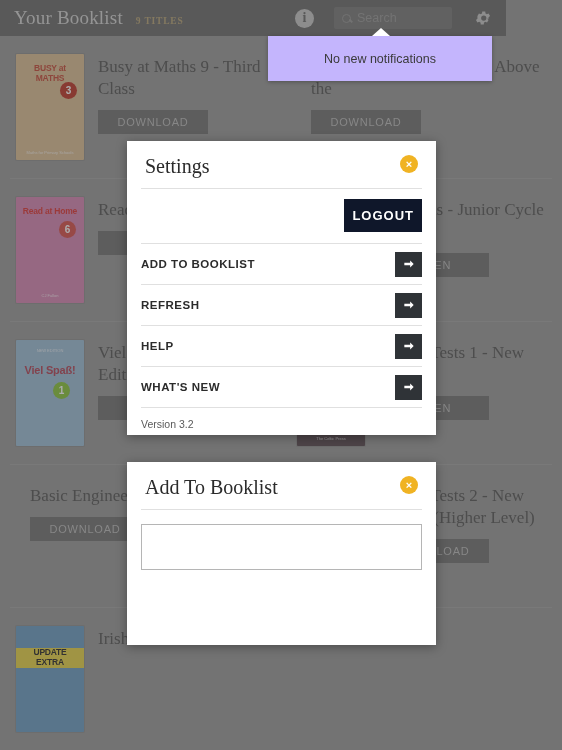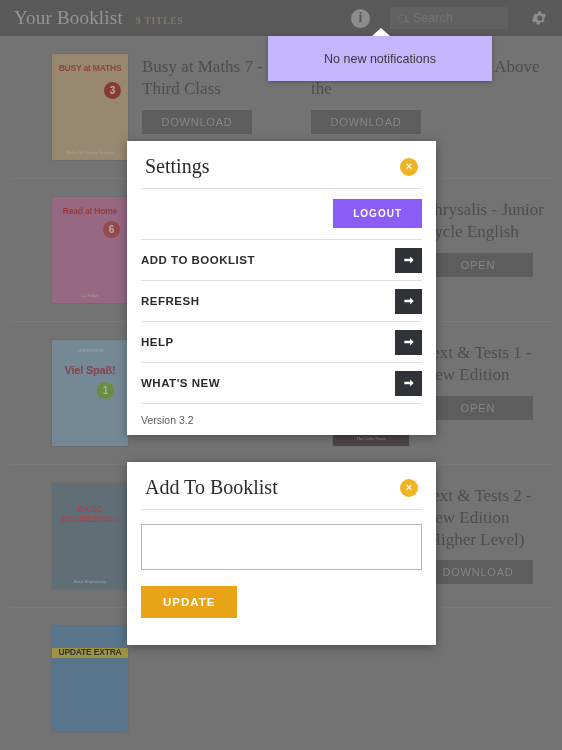--- a/index.html
+++ b/index.html
@@ -8,21 +8,21 @@
     font-family: "Liberation Sans", sans-serif;
     overflow: hidden;
     background: #9a9a9a;
   }
   #root { position: relative; width: 562px; height: 750px; overflow: hidden; background: #9b9b9b; }
 
   
   #app-bg { position: absolute; inset: 0; background: #9b9b9b; }
 
   .topbar {
-    position: absolute; top: 0; left: 0; width: 562px; height: 36px;
+    position: absolute; top: 0; left: 0; width: 506px; height: 36px;
     background: #6f6f6f;
     display: flex; align-items: center;
   }
   .app-title {
     font-family: "Liberation Serif", serif;
     font-size: 19px; color: #d4d4d4; margin-left: 14px; letter-spacing: .2px;
   }
   .title-count {
     font-size: 9.5px; font-weight: bold; color: #b8a57a;
     letter-spacing: .8px; margin-left: 8px;
@@ -50,24 +50,23 @@
   }
   .search-ph { font-size: 12.5px; color: #9c9c9c; }
   .gear { margin-right: 14px; width: 18px; height: 18px; color: #c9c9c9; }
 
   
   .books { position: absolute; top: 36px; left: 0; width: 562px; }
   .row { display: flex; }
   .cell { width: 281px; padding: 18px 12px 18px 16px; display: flex; }
   .cell-inner { display: flex; width: 100%; }
   .cover {
-    width: 76px; height: 106px; flex: none; border-radius: 1px;
+    width: 68px; height: 106px; flex: none; border-radius: 1px;
     position: relative; overflow: hidden;
     box-shadow: 0 0 0 1px rgba(0,0,0,.06);
-    margin-left: 36px;
   }
   .cover .cv-title {
     position: absolute; top: 10px; left: 0; right: 0; text-align: center;
     font-size: 8.5px; font-weight: bold; line-height: 1.15;
     font-family: "Liberation Sans", sans-serif;
     letter-spacing: -.2px; padding: 0 3px;
   }
   .cover .cv-foot {
     position: absolute; bottom: 5px; left: 0; right: 0; text-align: center;
     font-size: 4px; color: rgba(255,255,255,.75);
@@ -107,40 +106,40 @@
 
   
   .dialog {
     position: absolute; background: #fff;
     box-shadow: 0 2px 10px rgba(0,0,0,.35);
   }
   #settings-dialog { left: 127px; top: 141px; width: 309px; height: 294px; }
   #addlist-dialog  { left: 127px; top: 462px; width: 309px; height: 183px; }
 
   .dlg-head {
-    display: flex; align-items: center; justify-content: space-between;
+    display: flex; justify-content: space-between;
     padding: 14px 18px 10px 18px;
   }
   .dlg-title {
     font-family: "Liberation Serif", serif; font-size: 20px; color: #2b2b2b;
   }
   .close-btn {
     width: 18px; height: 18px; border-radius: 50%; background: #f0b323;
     color: #fff; font-size: 11px; font-weight: bold; line-height: 1;
     display: flex; align-items: center; justify-content: center;
   }
   .dlg-rule { height: 1px; background: #e0e0e0; margin: 0 14px; }
 
   .logout-row {
     display: flex; justify-content: flex-end; align-items: center;
     padding: 10px 14px 11px 14px;
   }
   .logout-btn {
-    background: #8b5cf6; color: #fff; font-size: 10px; font-weight: bold;
-    letter-spacing: 1px; padding: 9px 20px;
+    background: #0f172a; color: #fff; font-size: 13px; font-weight: bold;
+    letter-spacing: 1px; padding: 9px 8px;
   }
 
   .menu-row {
     display: flex; align-items: center; justify-content: space-between;
     padding: 9px 14px; height: 40px;
   }
   .menu-label {
     font-size: 11.5px; font-weight: bold; color: #2b2b2b; letter-spacing: .5px;
   }
   .arrow-btn {
@@ -192,21 +191,21 @@
     <div class="books">
       <div class="row">
         <div class="cell">
           <div class="cell-inner">
             <div class="cover" style="background:#dcbf97">
               <div class="cv-title" style="color:#c94f3d">BUSY at MATHS</div>
               <div class="cv-badge" style="background:#c0392b;right:7px;top:28px">3</div>
               <div class="cv-foot">Maths for Primary Schools</div>
             </div>
             <div class="meta">
-              <div class="book-title">Busy at Maths 7 - Third Class</div>
+              <div class="book-title">Busy at Maths 9 - Third Class</div>
               <div class="action-btn">DOWNLOAD</div>
             </div>
           </div>
         </div>
         <div class="cell">
           <div class="cell-inner">
             <div class="meta">
               <div class="book-title">Rainbow Stage 4 Book 1 - Above the</div>
               <div class="action-btn">DOWNLOAD</div>
             </div>
@@ -269,24 +268,20 @@
               <div class="action-btn">OPEN</div>
             </div>
           </div>
         </div>
       </div>
       <div class="rowsep"></div>
 
       <div class="row">
         <div class="cell">
           <div class="cell-inner">
-            <div class="cover" style="background:#7b93a0">
-              <div class="cv-title" style="color:#d8566b;top:22px">BASIC ENGINEERING</div>
-              <div class="cv-foot">Basic Engineering</div>
-            </div>
             <div class="meta">
               <div class="book-title">Basic Engineering (New Edition)</div>
               <div class="action-btn">DOWNLOAD</div>
             </div>
           </div>
         </div>
         <div class="cell">
           <div class="cell-inner">
             <div class="cover" style="background:#3e3f55">
               <div class="cv-title" style="color:#cfc2a8">Text &amp; Tests 2</div>
@@ -380,17 +375,16 @@
   </div>
 
   <div class="dialog" id="addlist-dialog">
     <div class="dlg-head">
       <span class="dlg-title">Add To Booklist</span>
       <span class="close-btn">×</span>
     </div>
     <div class="dlg-rule"></div>
     <div class="al-body">
       <input class="al-input" type="text" value="" style="">
-      <button class="update-btn">UPDATE</button>
     </div>
   </div>
 
 </div>
 
 </body></html>

